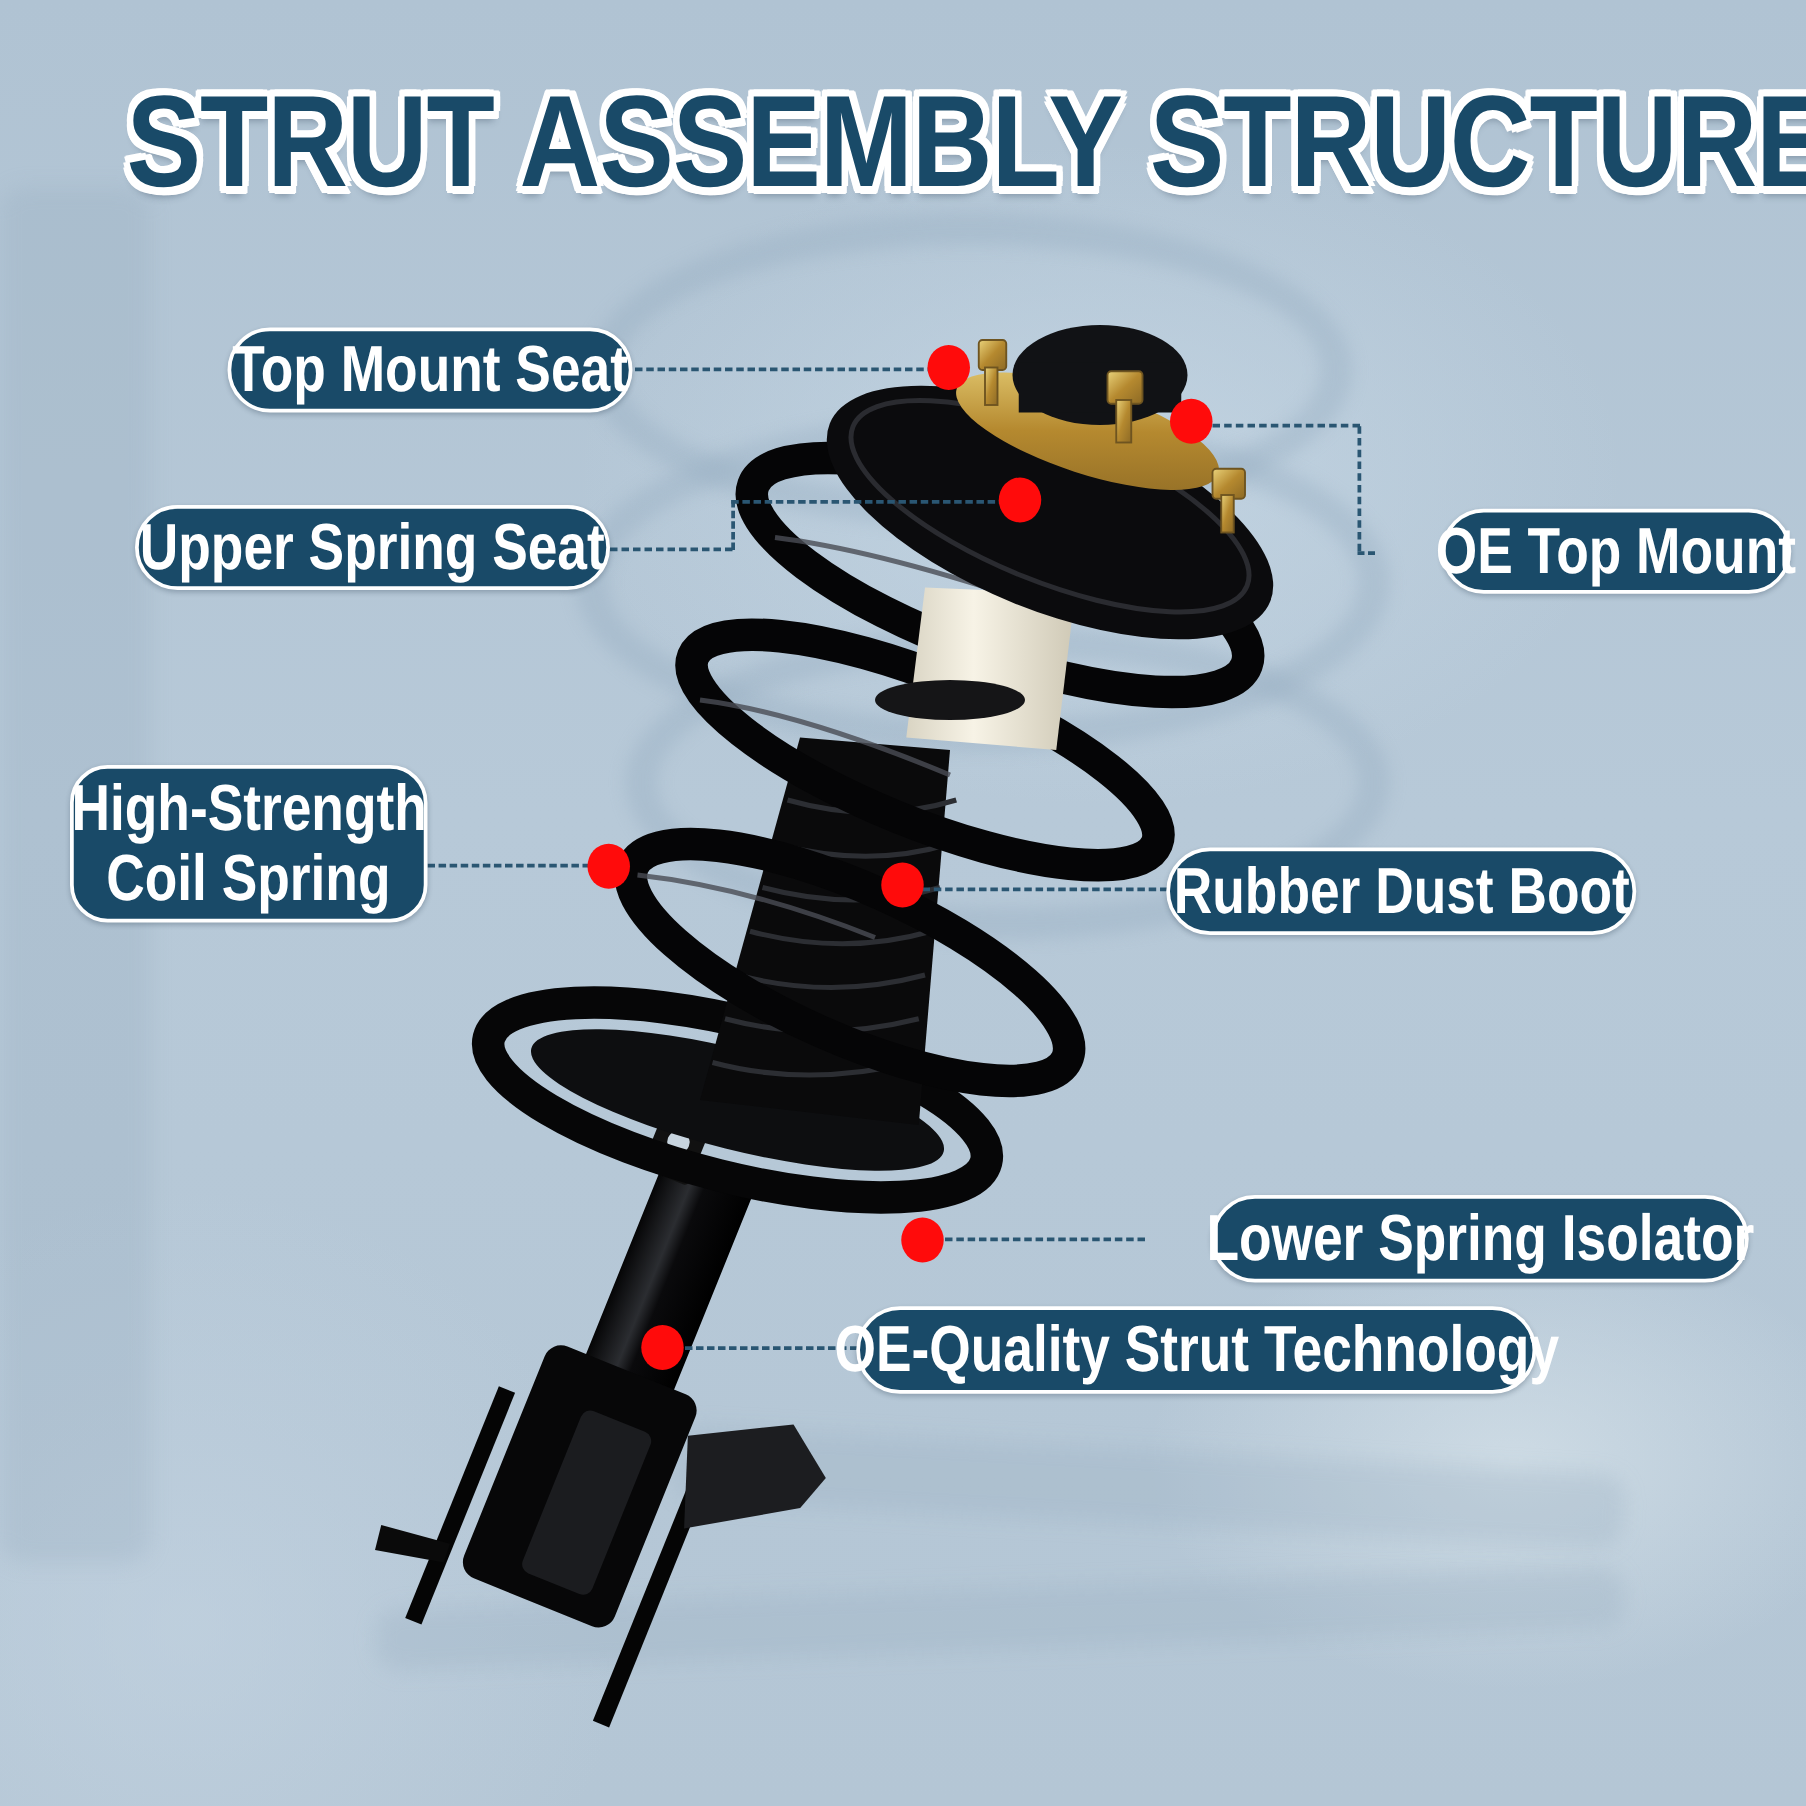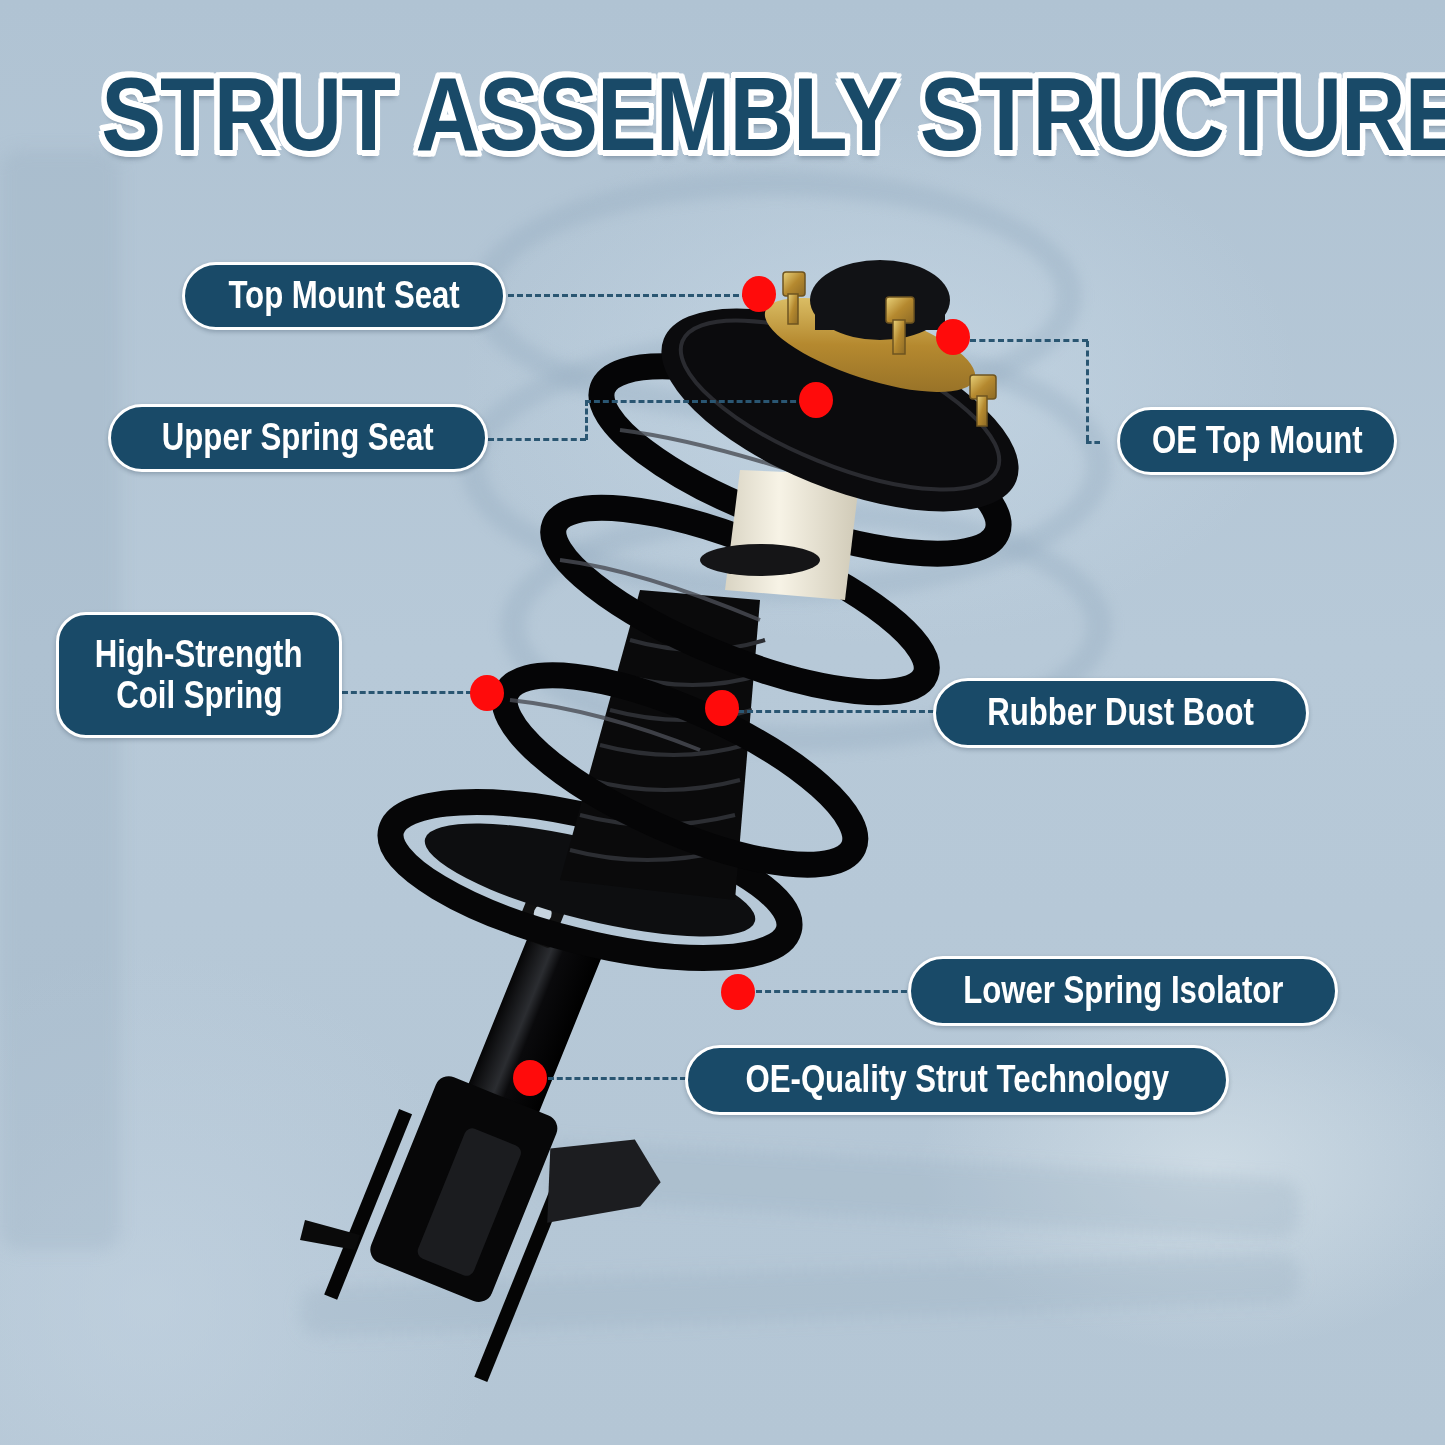--- a/index.html
+++ b/index.html
@@ -36,21 +36,21 @@
       0 -6px 0 #fff, 0 6px 0 #fff, -6px 0 0 #fff, 6px 0 0 #fff,
       -4px -6px 0 #fff, 4px 6px 0 #fff, -6px 4px 0 #fff, 6px -4px 0 #fff,
       0 8px 6px rgba(40,60,80,0.35);
     line-height: 1; white-space: nowrap;
   }
 
   .pill {
     position: absolute; background: #194a68; color: #fff;
     border: 3px solid #ffffff; border-radius: 40px;
     display: flex; align-items: center; justify-content: center;
-    font-weight: 700; font-size: 38px; line-height: 1.08; text-align: center;
+    font-weight: 700; font-size: 52px; line-height: 1.08; text-align: center;
     box-shadow: 0 2px 4px rgba(20,40,60,0.25);
     white-space: nowrap;
   }
   .pill span { display: inline-block; transform: scaleX(0.82); }
   .pill.box { border-radius: 30px; }
 
   .dash { position: absolute; border-color: #2a5672; }
   .dash.h { border-top: 3px dashed #2a5672; height: 0; }
   .dash.v { border-left: 3px dashed #2a5672; width: 0; }
 
@@ -181,32 +181,32 @@
 <div class="dot" style="left:530px;top:1078px;"></div>
 
 <div class="pill" style="left:182px;top:262px;width:318px;height:62px;">
   <span>Top Mount Seat</span>
 </div>
 
 <div class="pill" style="left:108px;top:404px;width:374px;height:62px;text-align:right;">
   <span>Upper Spring Seat</span>
 </div>
 
-<div class="pill" style="left:1117px;top:407px;width:274px;height:62px;">
+<div class="pill" style="left:1153px;top:407px;width:274px;height:62px;">
   <span>OE Top Mount</span>
 </div>
 
 <div class="pill box" style="left:56px;top:612px;width:280px;height:120px;flex-direction:column;">
   <span>High-Strength</span>
   <span>Coil Spring</span>
 </div>
 
 <div class="pill" style="left:933px;top:678px;width:370px;height:64px;">
   <span>Rubber Dust Boot</span>
 </div>
 
-<div class="pill" style="left:908px;top:956px;width:424px;height:64px;">
+<div class="pill" style="left:969px;top:956px;width:424px;height:64px;">
   <span>Lower Spring Isolator</span>
 </div>
 
 <div class="pill" style="left:685px;top:1045px;width:538px;height:64px;justify-content:center;">
   <span>OE-Quality Strut Technology</span>
 </div>
 
 </body></html>

